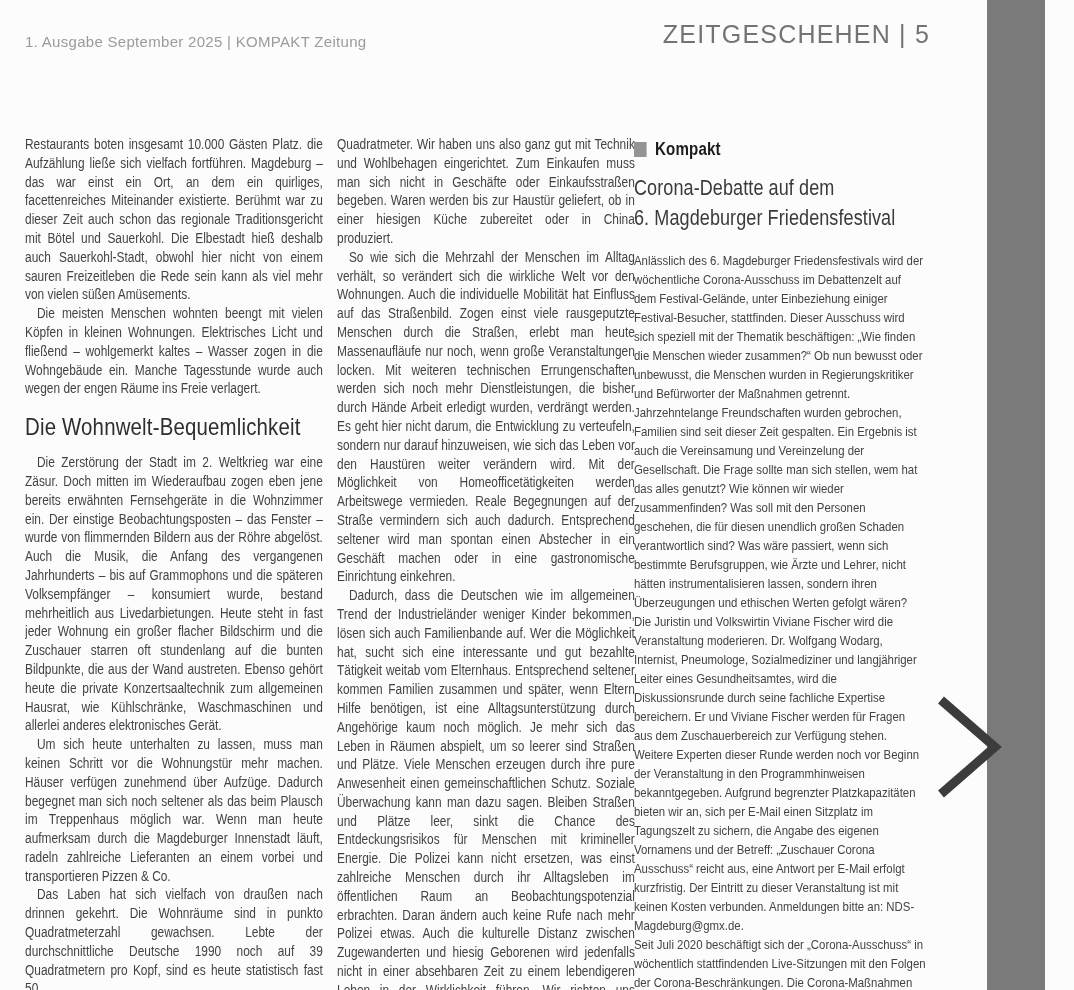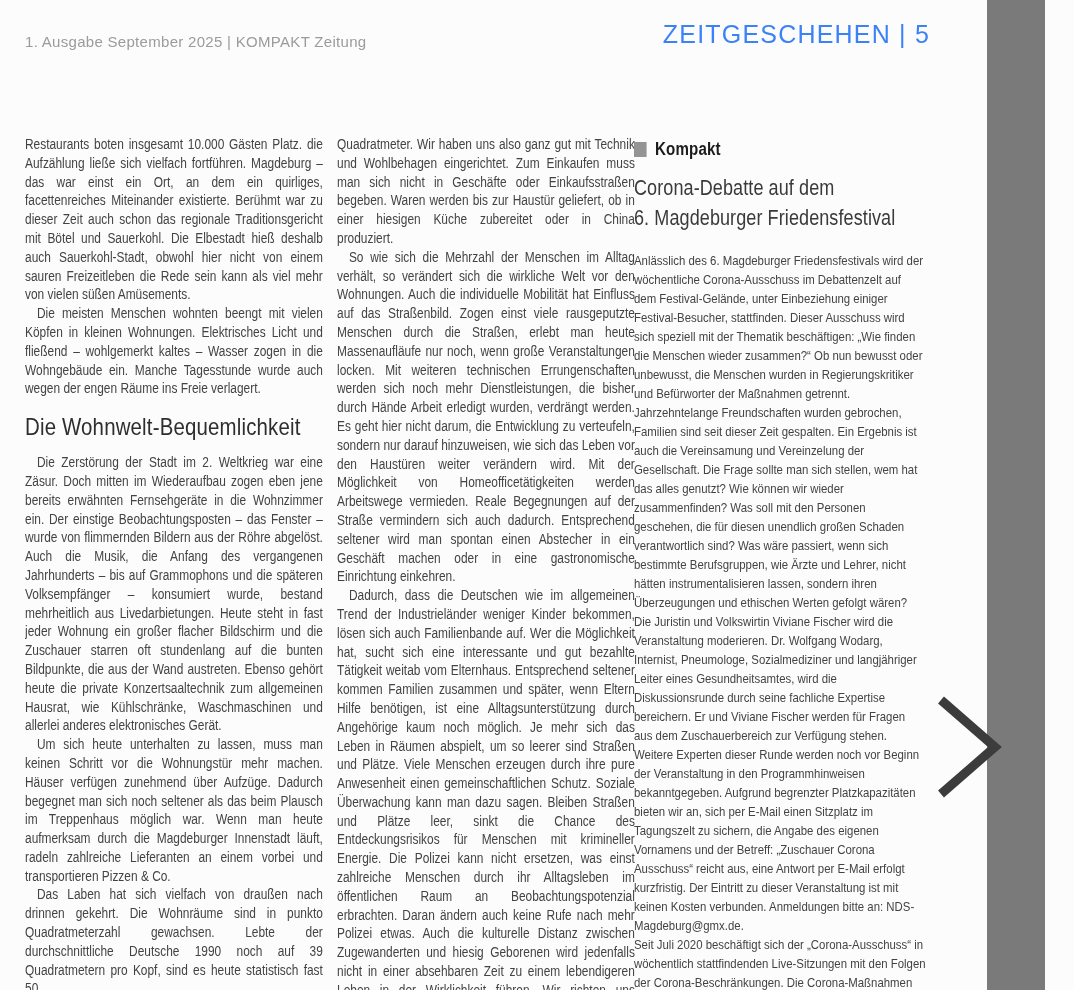--- a/index.html
+++ b/index.html
@@ -9,21 +9,21 @@
     color:#434343;
   }
   
   .edge-bar { position:absolute; left:987px; top:0; width:58px; height:990px; background:#7a7a7a; z-index:1; }
 
   
   .hdr-left {
     position:absolute; left:25px; top:33px; font-size:15px; color:#9b9b9b; letter-spacing:.3px;
   }
   .hdr-right {
-    position:absolute; right:144px; top:20px; font-size:25px; color:#3b82f6; letter-spacing:1.2px;text-align:right;
+    position:absolute; right:144px; top:20px; font-size:25px; color:#737373; letter-spacing:1.2px;text-align:right;
   }
 
   
   .col { position:absolute; top:103px; overflow:hidden;margin-top:32px; }
   .col1 { left:25px;  width:300px; height:885px; }
   .col2 { left:337px; width:298px; height:885px; }
   .col3 { left:634px; width:294px; height:885px; top:105px; }
   .squeeze { transform-origin:0 0; }
   .col1 .squeeze, .col2 .squeeze { width:350px; transform:scaleX(0.851); }
   .col3 .squeeze { width:348px; transform:scaleX(0.839); }

